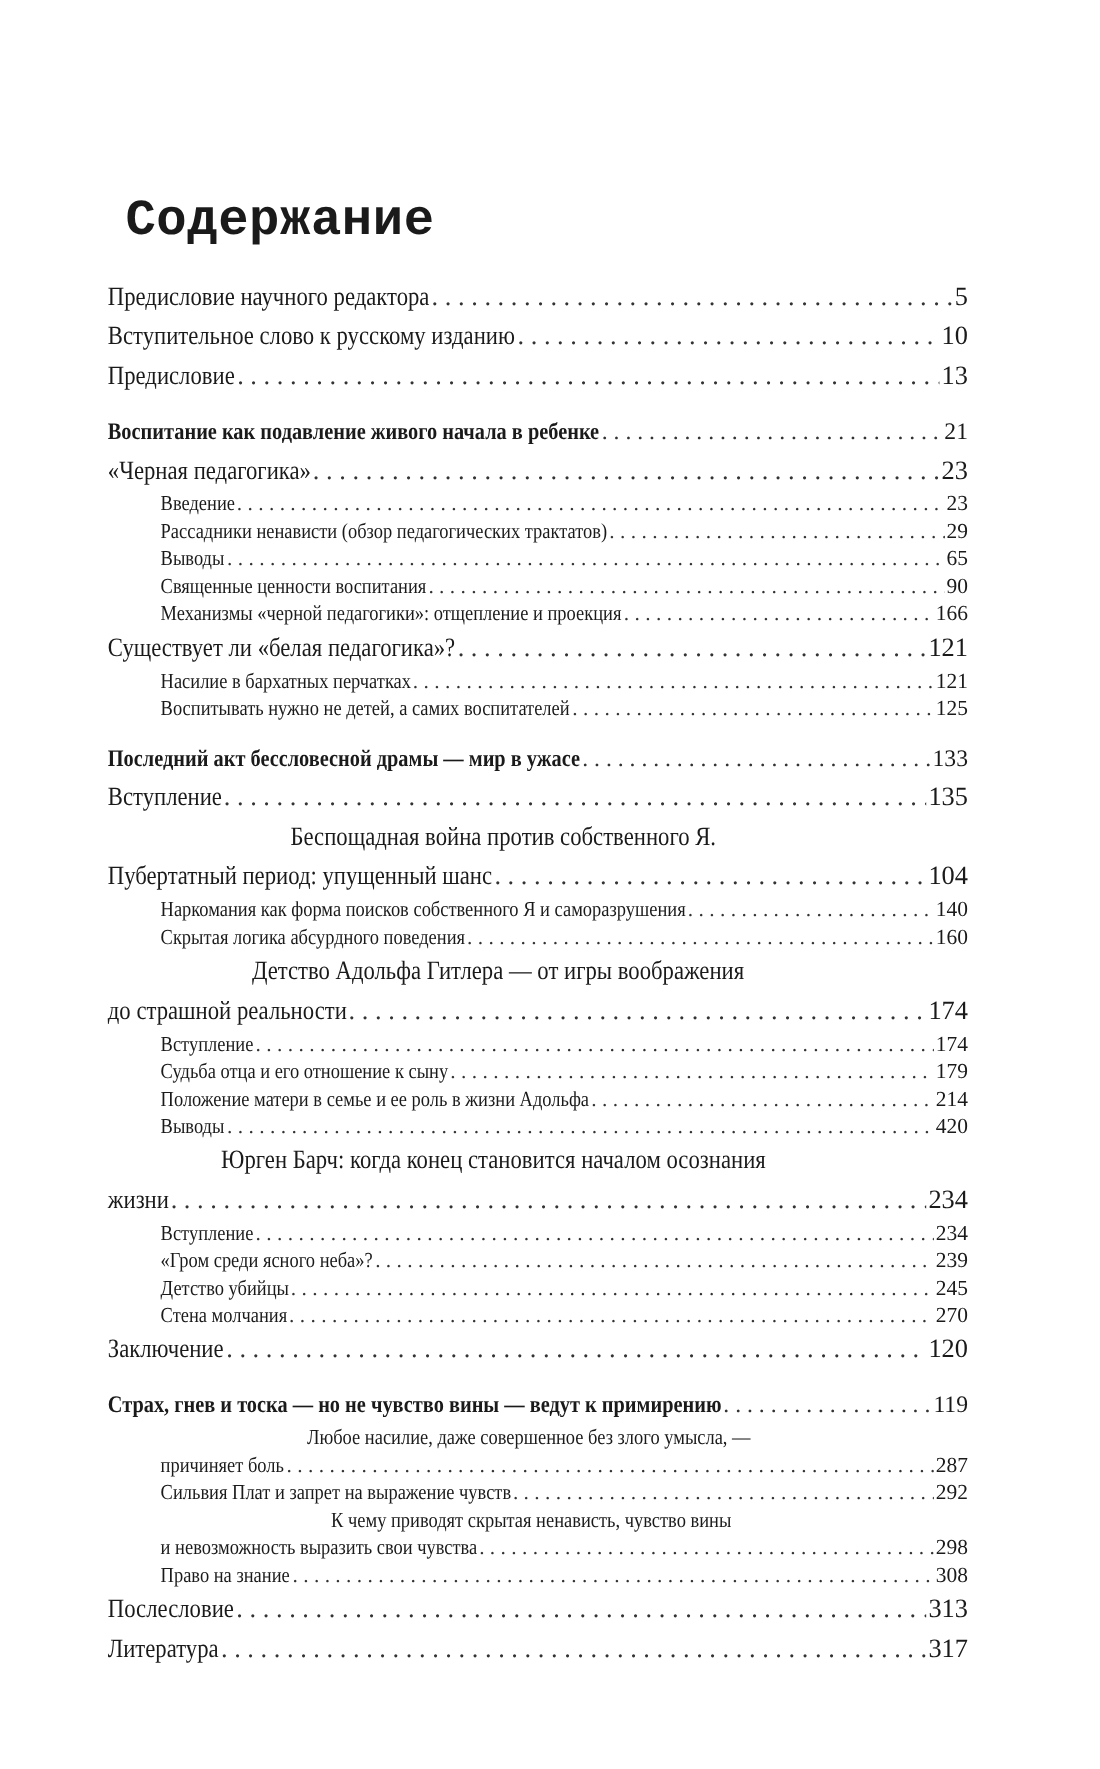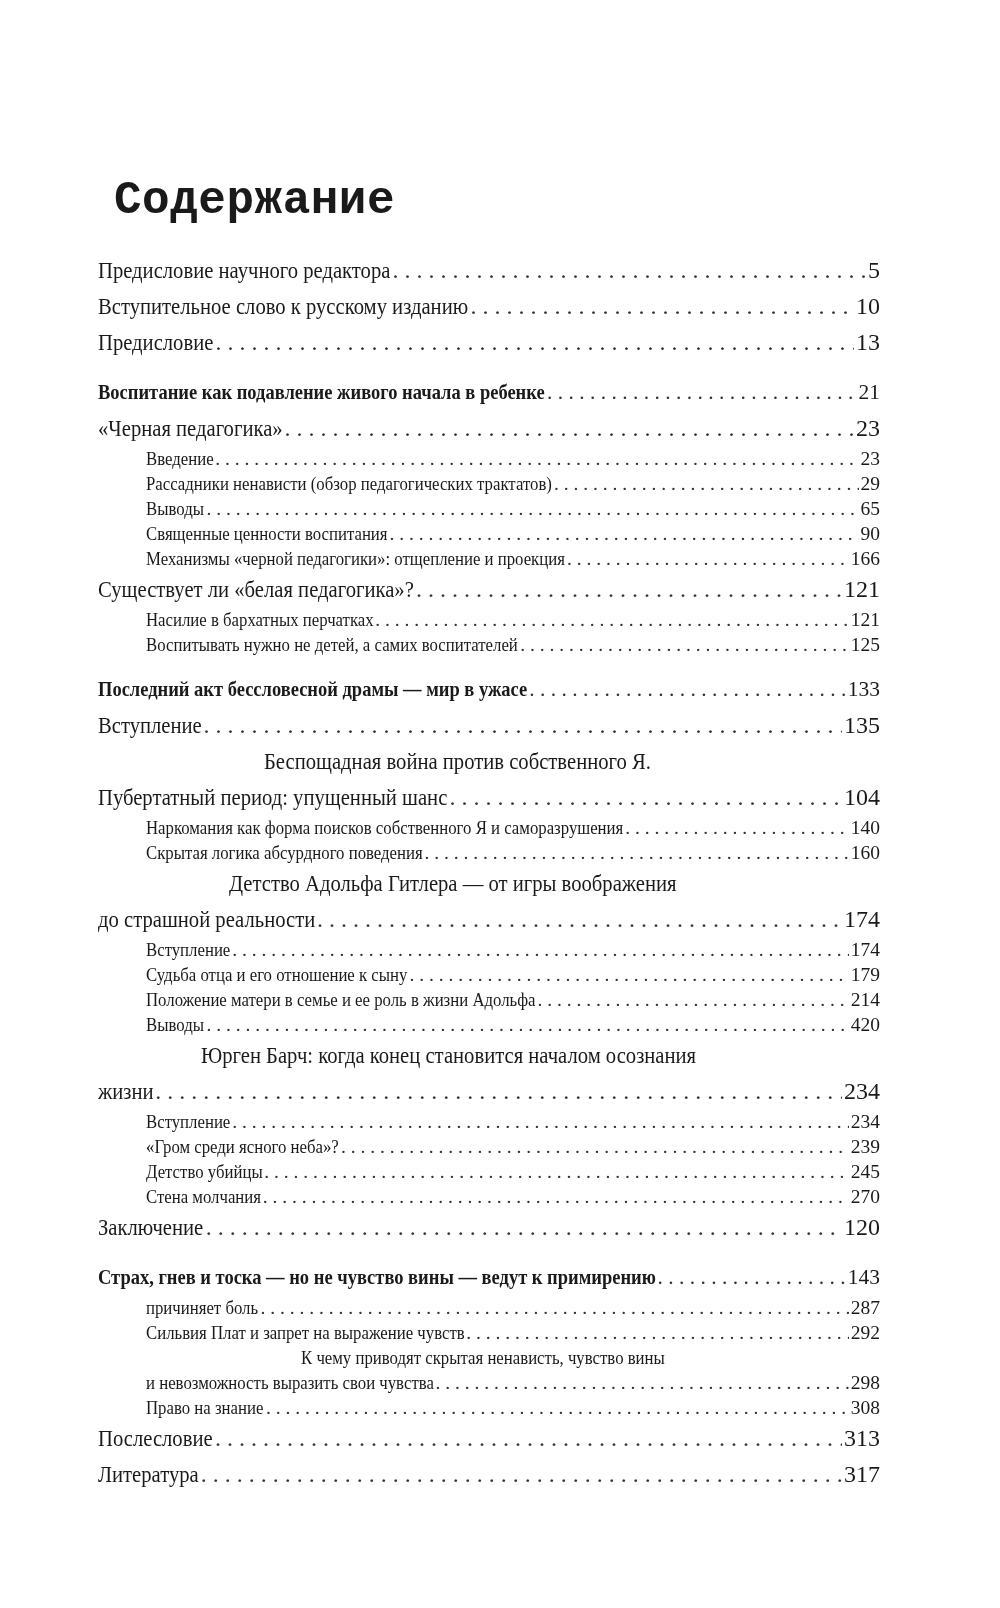--- a/index.html
+++ b/index.html
@@ -204,23 +204,24 @@
     <div class="entry lvl1">
         <span class="label cond" style="margin-right: -16.7441px;">Заключение</span>
         <span class="dots"></span>
         <span class="page-num">120</span>
       </div>
 
     <div class="gap-s"></div>
     <div class="entry part">
         <span class="label cond" style="margin-right: -91.1153px;">Страх, гнев и тоска — но не чувство вины — ведут к примирению</span>
         <span class="dots"></span>
-        <span class="page-num">143</span>
-      </div>
-
+        <span class="page-num">119</span>
+      </div>
+
+    <div class="ml2 line-only"><span class="cond">Любое насилие, даже совершенное без злого умысла, —</span></div>
     <div class="entry lvl2">
         <span class="label cond" style="margin-right: -17.8909px;">причиняет боль</span>
         <span class="dots"></span>
         <span class="page-num">287</span>
       </div>
     <div class="entry lvl2">
         <span class="label cond" style="margin-right: -52.3163px;">Сильвия Плат и запрет на выражение чувств</span>
         <span class="dots"></span>
         <span class="page-num">292</span>
       </div>

